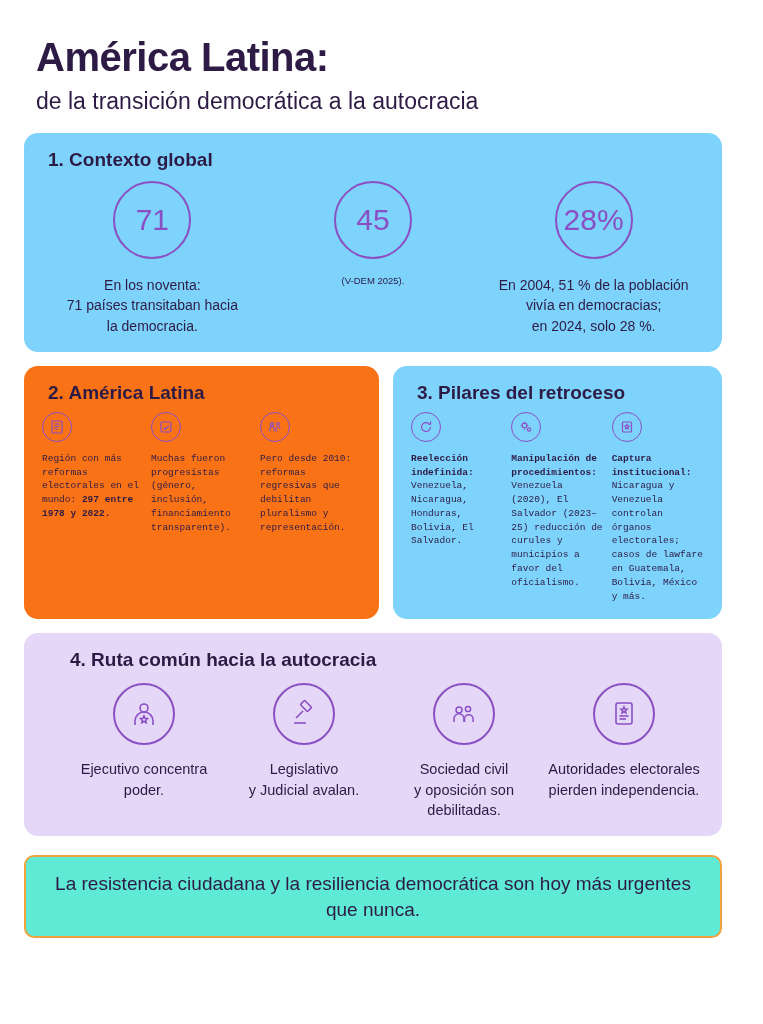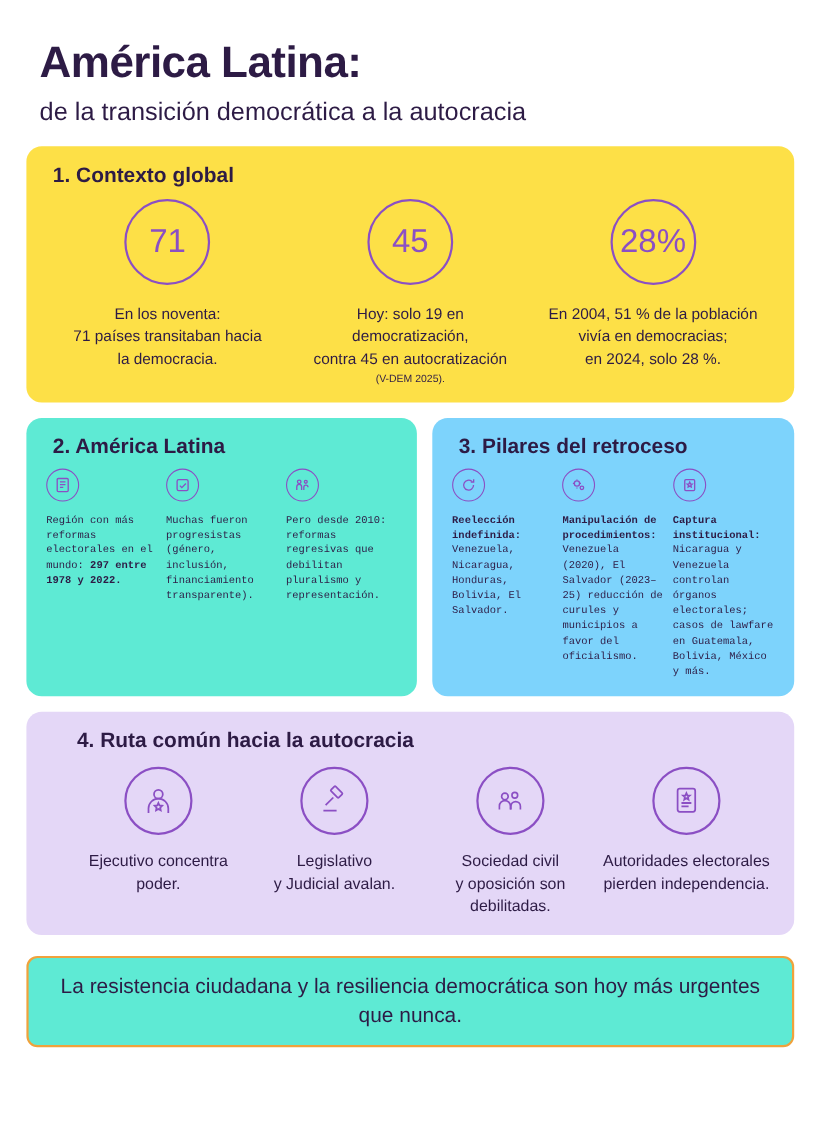--- a/index.html
+++ b/index.html
@@ -41,22 +41,22 @@
   .card {
     border-radius: 14px;
     padding: 14px 18px 16px 18px;
   }
   .card-title {
     font-size: 19px;
     font-weight: bold;
     color: #2d1b45;
     margin: 2px 0 6px 6px;
   }
-  .sec1 { background: #fde047; }
-  .sec2 { background: #5eead4; }
+  .sec1 { background: #7dd3fc; }
+  .sec2 { background: #f97316; }
   .sec3 { background: #7dd3fc; }
   .sec4 { background: #e4d7f7; }
 
   
   .stats-row {
     display: flex;
     justify-content: space-around;
     align-items: flex-start;
     margin-top: 10px;
   }
@@ -170,22 +170,20 @@
 
       <div class="stat">
         <div class="circle">71</div>
         <div class="stat-text" style="white-space:pre-line">En los noventa:
 71 países transitaban hacia
 la democracia.</div>
       </div>
 
       <div class="stat">
         <div class="circle">45</div>
-        <div class="stat-text" style="white-space:pre-line">Hoy: solo 19 en democratización,
-contra 45 en autocratización</div>
         <span class="stat-note">(V-DEM 2025).</span>
       </div>
 
       <div class="stat">
         <div class="circle">28%</div>
         <div class="stat-text" style="white-space:pre-line">En 2004, 51 % de la población
 vivía en democracias;
 en 2024, solo 28 %.</div>
       </div>
 

